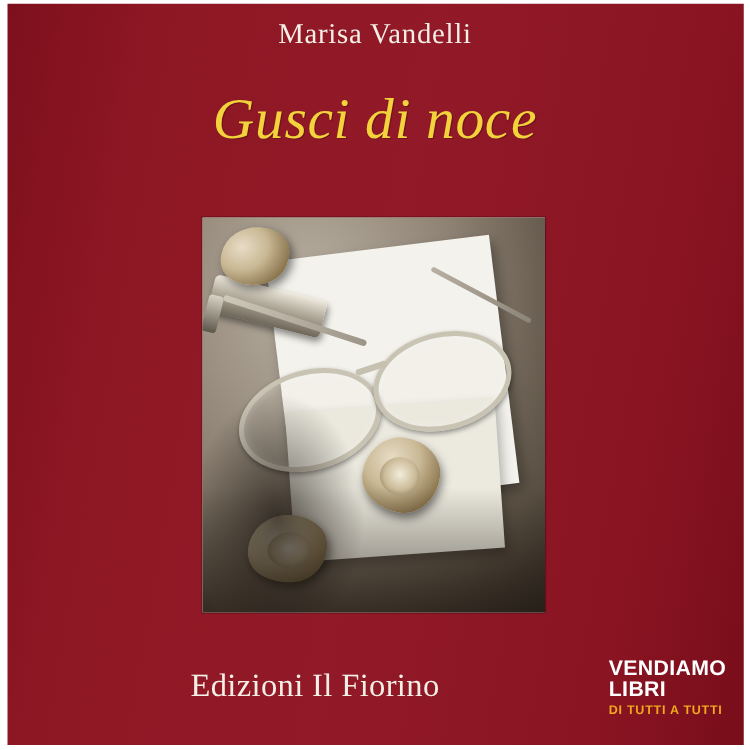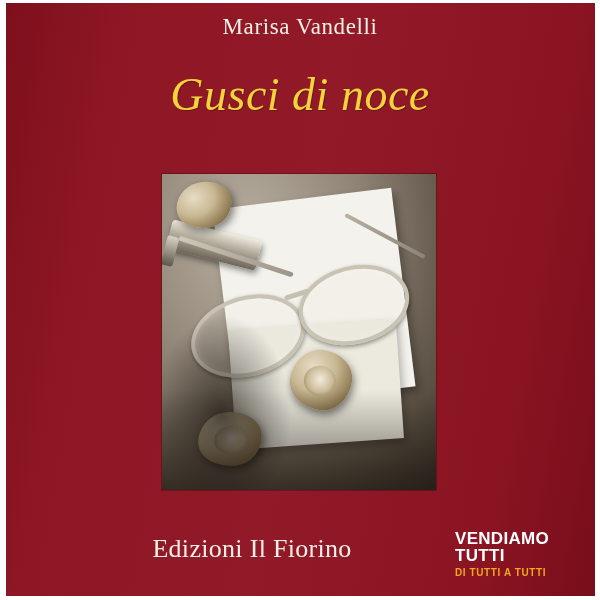--- a/index.html
+++ b/index.html
@@ -245,21 +245,22 @@
   }
 
   
   .vendiamo-logo {
     position: absolute;
     right: 12px;
     bottom: 18px;
     width: 185px;
     height: 56px;
     display: flex;
-    align-items: center;
+    align-items: flex-start;
+    gap: 32px;
   }
   .vl-bars {
     width: 44px;
     display: flex;
     flex-direction: column;
   }
   .vl-bar { flex: 1 1 0; }
   .vl-bar.b1 { background: #7d2aa0; }
   .vl-bar.b2 { background: #1b4fa0; }
   .vl-bar.b3 { background: #cf2029; }
@@ -331,19 +332,19 @@
 
     <div class="vendiamo-logo">
       <div class="vl-bars">
         <div class="vl-bar b1"></div>
         <div class="vl-bar b2"></div>
         <div class="vl-bar b3"></div>
         <div class="vl-bar b4"></div>
       </div>
       <div class="vl-text">
         <div class="vl-line1">VENDIAMO</div>
-        <div class="vl-line2">TUTTI</div>
+        <div class="vl-line2">LIBRI</div>
         <div class="vl-line3">DI TUTTI A TUTTI</div>
       </div>
     </div>
 
   </div>
 </div>
 
 </body></html>

